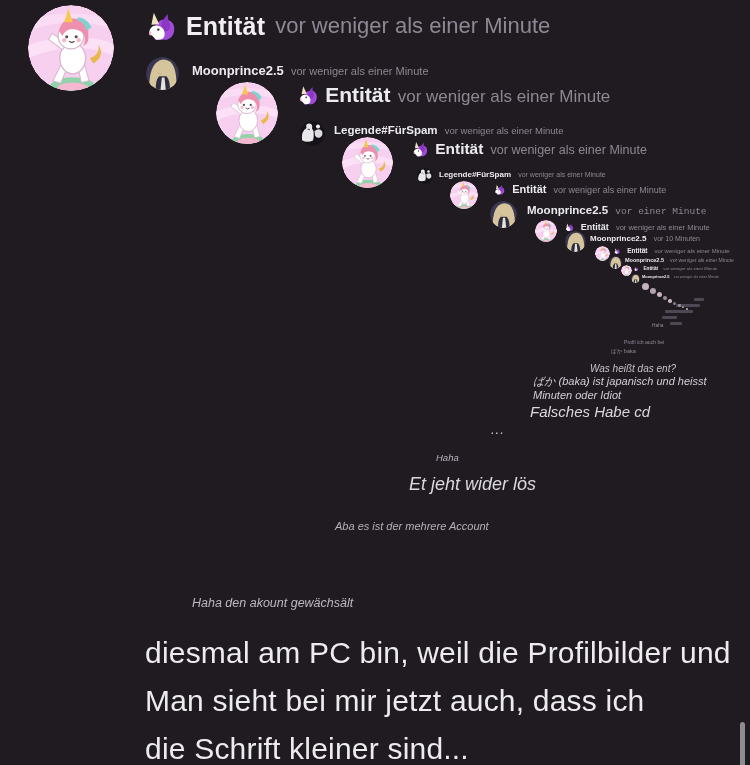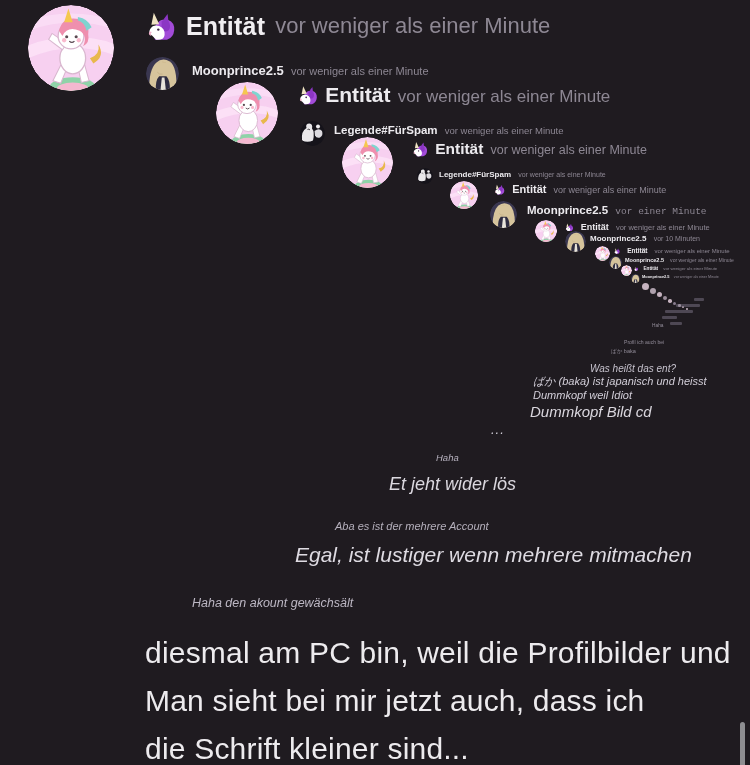--- a/index.html
+++ b/index.html
@@ -62,21 +62,21 @@
   .u2{left:624px;top:290px;font-size:6px;transform:scale(.85);transform-origin:left top;}
   .u3{left:611px;top:298px;font-size:6.5px;transform:scale(.85);transform-origin:left top;}
 
   
   .mg{position:absolute;white-space:nowrap;font-style:italic;}
   .mg1{left:590px;top:313px;font-size:10px;color:#c6c2cd;}
   .mg2{left:533px;top:325px;font-size:11px;line-height:13.5px;color:#d2ced8;}
   .mg3{left:530px;top:353px;font-size:15px;color:#dad7de;}
   .mg4{left:491px;top:372px;font-size:13px;color:#cfccd5;letter-spacing:1px;}
   .mg5{left:436px;top:402px;font-size:9.5px;color:#b7b2bf;}
-  .mg6{left:389px;top:424px;font-size:18px;color:#dbd8df;}
+  .mg6{left:409px;top:424px;font-size:18px;color:#dbd8df;}
   .mg7{left:335px;top:470px;font-size:11px;color:#b5b0bc;}
   .mg8{left:295px;top:493px;font-size:21px;color:#dedbe2;}
   .mg9{left:192px;top:546px;font-size:12.5px;color:#bdb8c4;}
 
   
   .mainmsg{position:absolute;left:145px;top:629px;font-size:30px;line-height:48px;
     color:#edebee;letter-spacing:.2px;}
 
   .scrollbar{position:absolute;left:740px;top:722px;width:5px;height:43px;
     background:#8d8d90;border-radius:3px 3px 0 0;}
@@ -327,28 +327,27 @@
     <span class="bbar b4"></span>
     <span class="bbar b5"></span>
 
     <span class="micro u1">Haha</span>
     <span class="micro u2">Profil ich auch bei</span>
     <span class="micro u3">ばか baka</span>
 
     <div class="mg mg1">Was heißt das ent?</div>
     <div class="mg mg2">
       <div>ばか (baka) ist japanisch und heisst</div>
-      <div>Dummkopf weil Idiot</div>
-    </div>
-    <div class="mg mg3">Dummkopf Bild cd</div>
+      <div>Minuten oder Idiot</div>
+    </div>
+    <div class="mg mg3">Falsches Habe cd</div>
     <div class="mg mg4">...</div>
     <div class="mg mg5">Haha</div>
     <div class="mg mg6">Et jeht wider lös</div>
     <div class="mg mg7">Aba es ist der mehrere Account</div>
-    <div class="mg mg8">Egal, ist lustiger wenn mehrere mitmachen</div>
     <div class="mg mg9">Haha den akount gewächsält</div>
   </div>
 
   <div class="mainmsg">
     <div>diesmal am PC bin, weil die Profilbilder und</div>
     <div>Man sieht bei mir jetzt auch, dass ich</div>
     <div>die Schrift kleiner sind...</div>
   </div>
 
   <div class="scrollbar"></div>

